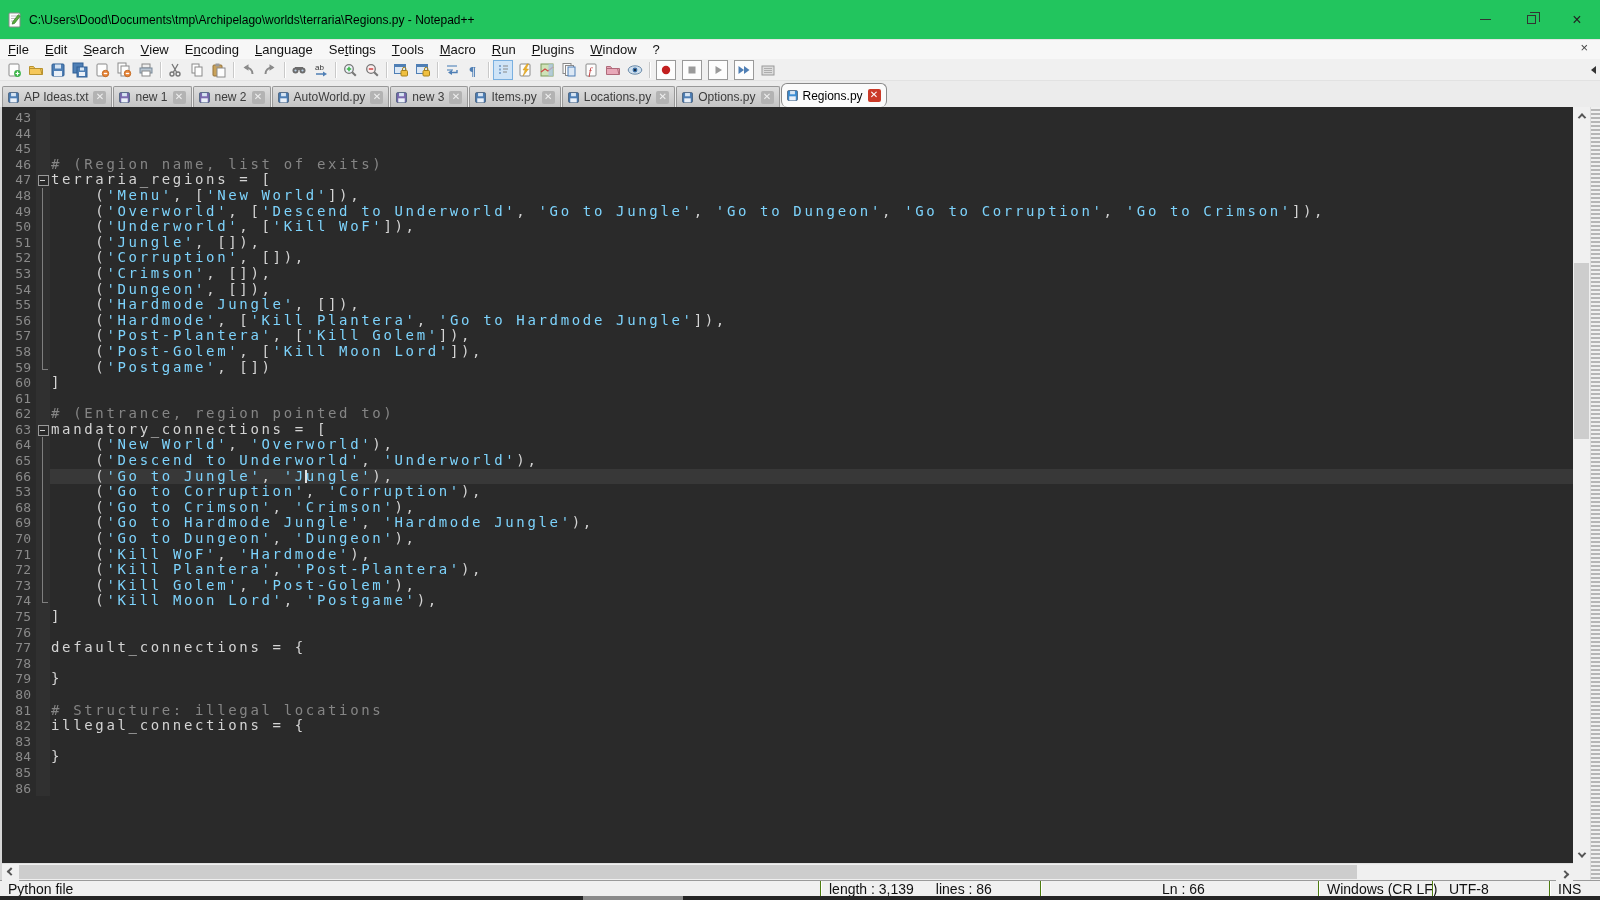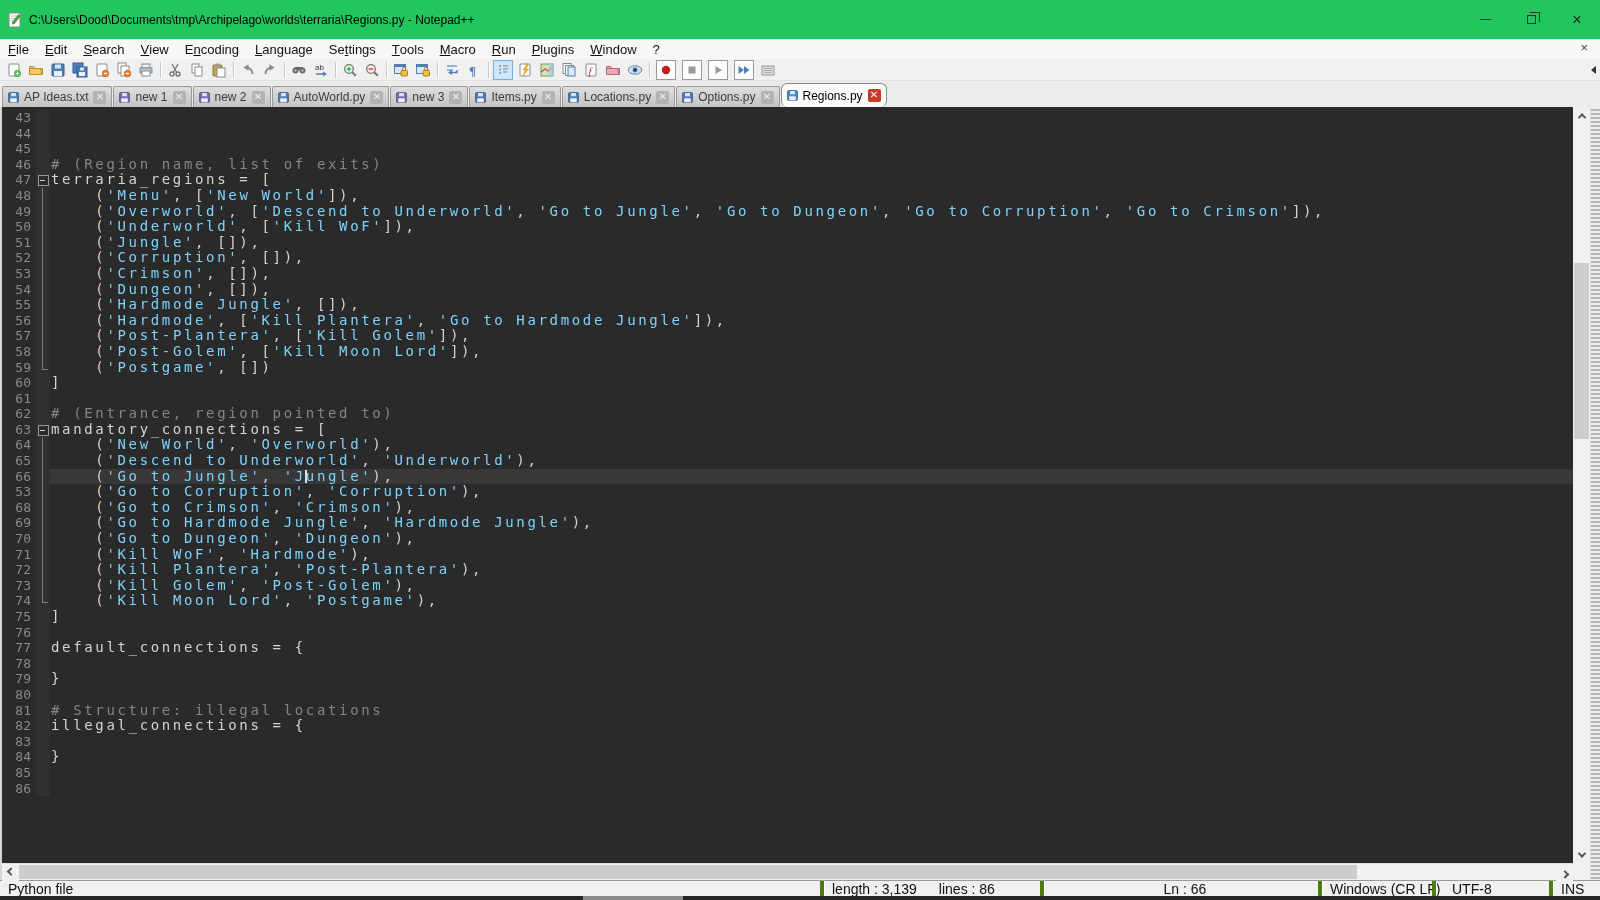--- a/index.html
+++ b/index.html
@@ -70,21 +70,21 @@
   .vthumb { position:absolute; left:1px; right:1px; top:156px; height:176px; background:#cdcdcd; }
   .vscroll .sb-btn.bottom { position:absolute; bottom:0; }
   .sb-corner { height:17px; background:#f0f0f0; }
   .hscroll { height:17px; background:#f0f0f0; display:flex; position:relative; border-top:1px solid #e0e0e0; }
   .hthumb { position:absolute; left:17px; top:1px; bottom:1px; width:1338px; background:#cdcdcd; }
   .hscroll .sb-btn.right { position:absolute; right:0; }
   .right-strip { width:10px; background:repeating-linear-gradient(180deg,#f0f0f0 0 2px,#b5b5b5 2px 4px); border-left:1px solid #dcdcdc; }
 
   
   .statusbar { height:16px; background:#f0f0f0; border-top:1px solid #9a9a9a; display:flex; align-items:center; font-size:14px; color:#111; }
-  .sb-sec { height:100%; display:flex; align-items:center; padding-left:8px; border-left:4px solid #4d7c0f; box-shadow:inset 1px 0 0 #ffffff; white-space:nowrap; }
+  .sb-sec { height:100%; display:flex; align-items:center; padding-left:8px; border-left:1px solid #4d7c0f; box-shadow:inset 1px 0 0 #ffffff; white-space:nowrap; }
   .sb-sec.first { border-left:none; box-shadow:none; flex:1; }
   .sb-sec .gap { display:inline-block; width:22px; }
   .sec-len { width:220px; } .sec-pos { width:278px;flex-direction:column; } .sec-eol { width:114px; } .sec-enc { width:117px;padding-left:16px; } .sec-ins { width:51px; }
 
   .bottom-strip { height:9px; background:#262626; position:relative; }
   .bottom-strip .taskbar-fragment { position:absolute; left:583px; width:100px; top:0; bottom:0; background:#8a8a8a; }
 </style>
 </head>
 <body>
 

